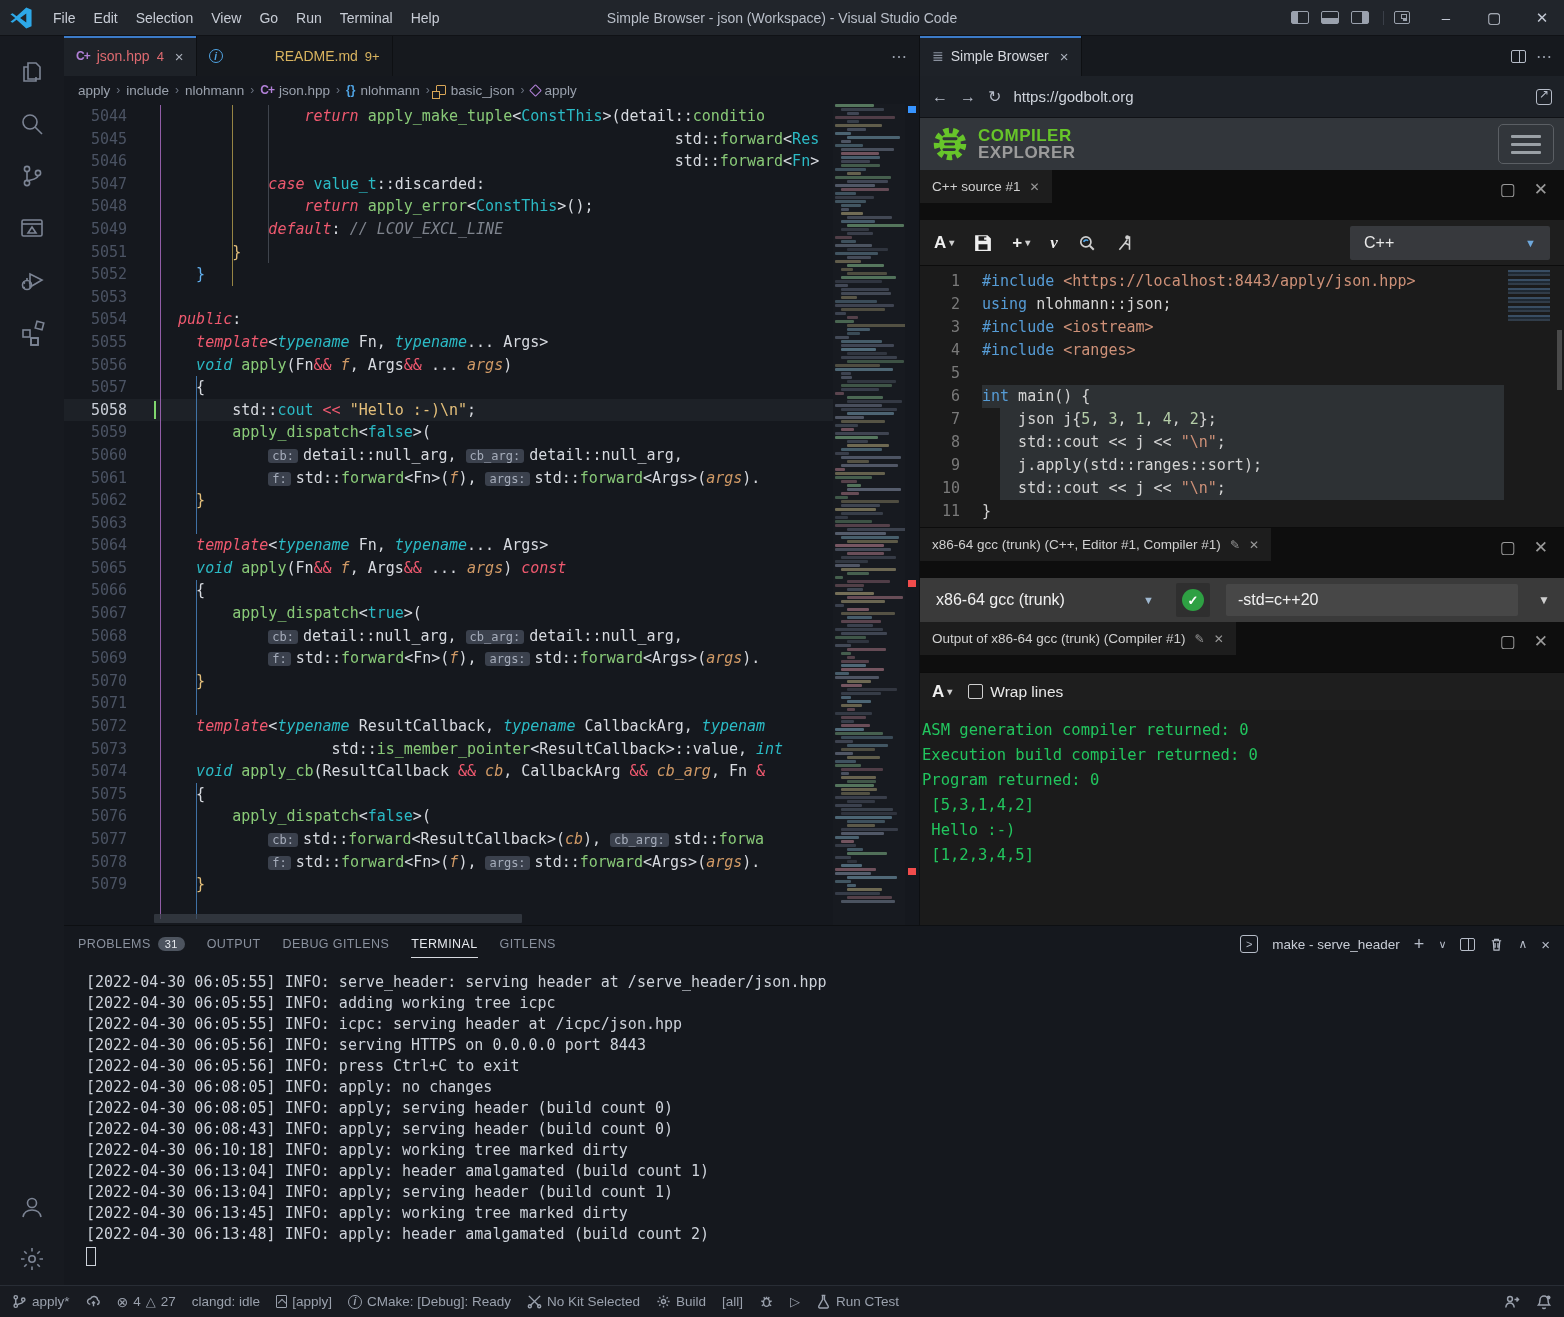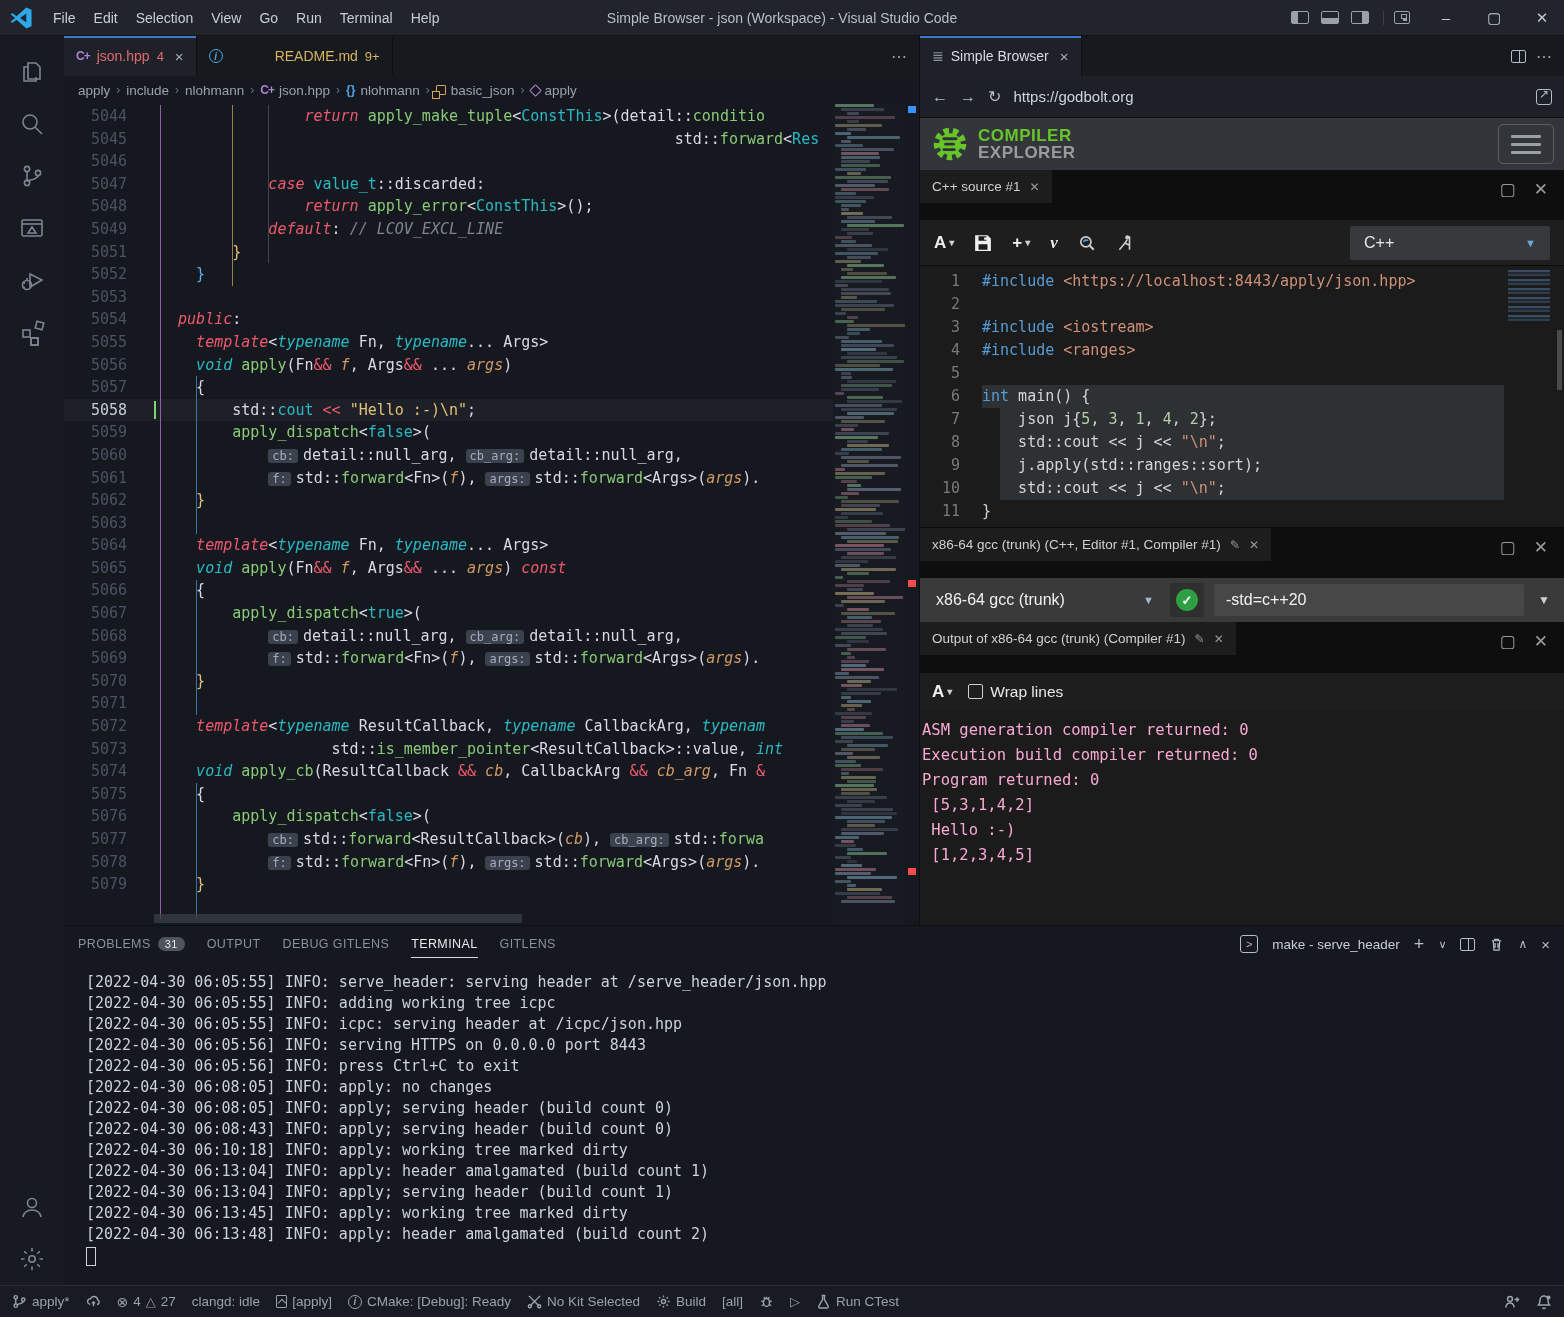--- a/index.html
+++ b/index.html
@@ -116,36 +116,36 @@
   .ce-num { width:62px; flex:0 0 auto; text-align:right; padding-right:22px; color:#7a7a7a;}
   .ce-txt { flex:1; color:#d4d4d4; display:block; margin-right:60px;}
   .ce-txt.hl0 { background:#2d3134; }
   .ce-txt.hl2 { background:linear-gradient(90deg, transparent 18px, #2d3134 18px); }
   .t-kwb{color:#569cd6} .t-inc{color:#ce9178} .t-incu{color:#ce9178;}
   .t-numb{color:#b5cea8} .t-strb{color:#ce9178} .t-wb{color:#d4d4d4}
   .ce-mini { position:absolute; right:14px; top:4px; width:42px; height:54px; background:
     repeating-linear-gradient(180deg,#3c536b 0 2px,#1f2a35 2px 4px, #33404e 4px 6px, #1b1b1b 6px 9px); opacity:.9;}
   .ce-vscroll { position:absolute; right:2px; top:64px; width:5px; height:60px; background:#4a4a4a;}
 
-  .ce-compiler-row { height:44px; background:#3a3a3a; display:flex; align-items:center; padding:0 10px; gap:10px; flex:0 0 auto;text-align:right;}
+  .ce-compiler-row { height:44px; background:#3a3a3a; display:flex; align-items:center; padding:0 10px; gap:16px; flex:0 0 auto;text-align:right;}
   .comp-select { width:230px; color:#f0f0f0; font-size:16px; display:flex; align-items:center; padding:0 6px;}
   .comp-select .dd { margin-left:auto; color:#9fb8d0; font-size:11px;}
   .comp-ok { width:34px; height:34px; background:#2f2f2f; display:flex; align-items:center; justify-content:center; border-radius:2px;}
   .comp-ok .ball { width:22px; height:22px; border-radius:50%; background:#2ea043; color:#fff; font-size:13px;
     display:flex; align-items:center; justify-content:center; font-weight:bold;}
   .comp-opts { flex:1; background:#474747; height:32px; color:#f0f0f0; font-size:16px; display:flex;
     align-items:center; padding:0 12px; border-radius:2px;}
   .comp-dd { color:#cfcfcf; font-size:12px; padding:0 4px;}
 
   .ce-outbar { height:38px; background:#1e1e1e; display:flex; align-items:center; gap:16px; padding:0 12px;
     color:#efefef; flex:0 0 auto; border-top:1px solid #0c0c0c;}
   .chk { width:15px; height:15px; border:1.6px solid #cfcfcf; display:inline-block; border-radius:2px;}
   .wrap-label { font-size:15.5px; color:#e8e8e8;}
   .ce-output { flex:1; background:#1b1b1b; font-family:"DejaVu Sans Mono",monospace; font-size:15.5px;
-    color:#f9a8d4; padding:8px 0 0 2px; overflow:hidden;}
+    color:#22c55e; padding:8px 0 0 2px; overflow:hidden;}
   .out-line { height:25px; line-height:25px; white-space:pre; }
 
   
   .panel { height:360px; border-top:1px solid #0d0f12; background:#15181e; display:flex; flex-direction:column; flex:0 0 auto;}
   .panel-header { height:36px; display:flex; align-items:center; padding:0 14px; gap:22px; flex:0 0 auto;}
   .ptab { font-size:12.5px; letter-spacing:.4px; color:#8a919e; height:100%; display:flex; align-items:center; gap:7px; position:relative;}
   .ptab.active { color:#e6e9ee; }
   .ptab.active::after { content:""; position:absolute; bottom:4px; left:0; right:0; height:1.5px; background:#d7dae0;}
   .pbadge { background:#4d545f; color:#e6e9ee; border-radius:9px; font-size:11px; padding:1px 7px;}
   .panel-actions { margin-left:auto; display:flex; align-items:center; gap:14px; color:#b6bcc8; font-size:15px;}
@@ -324,21 +324,21 @@
               <span class="bc-sep">›</span>
               <span class="bc-item">
                 <span class="icon-method"></span>
                 <span>apply</span>
               </span>
             </div>
           <div class="code-wrap">
             <div class="code-scroll" id="ed-lines">
                 <div class="ed-line"><span class="ed-num">5044</span><span class="ed-txt" style="padding-left: 150.48px;"><span class="t-kw">return</span><span class="t-w"> </span><span class="t-fn">apply_make_tuple</span><span class="t-w">&lt;</span><span class="t-tc">ConstThis</span><span class="t-w">&gt;(</span><span class="t-w">detail::</span><span class="t-fn">conditio</span></span></div>
                 <div class="ed-line"><span class="ed-num">5045</span><span class="ed-txt" style="padding-left: 520.71px;"><span class="t-w">std::</span><span class="t-fn">forward</span><span class="t-w">&lt;</span><span class="t-tc">Res</span></span></div>
-                <div class="ed-line"><span class="ed-num">5046</span></div>
+                <div class="ed-line"><span class="ed-num">5046</span><span class="ed-txt" style="padding-left: 520.71px;"><span class="t-w">std::</span><span class="t-fn">forward</span><span class="t-w">&lt;</span><span class="t-tc">Fn</span><span class="t-w">&gt;</span></span></div>
                 <div class="ed-line"><span class="ed-num">5047</span><span class="ed-txt" style="padding-left: 114.36px;"><span class="t-kw">case</span><span class="t-w"> </span><span class="t-tc">value_t</span><span class="t-w">::discarded:</span></span></div>
                 <div class="ed-line"><span class="ed-num">5048</span><span class="ed-txt" style="padding-left: 150.48px;"><span class="t-kw">return</span><span class="t-w"> </span><span class="t-fn">apply_error</span><span class="t-w">&lt;</span><span class="t-tc">ConstThis</span><span class="t-w">&gt;();</span></span></div>
                 <div class="ed-line"><span class="ed-num">5049</span><span class="ed-txt" style="padding-left: 114.36px;"><span class="t-kw">default</span><span class="t-w">: </span><span class="t-cm">// LCOV_EXCL_LINE</span></span></div>
                 <div class="ed-line"><span class="ed-num">5051</span><span class="ed-txt" style="padding-left: 78.24px;"><span class="t-br1">}</span></span></div>
                 <div class="ed-line"><span class="ed-num">5052</span><span class="ed-txt" style="padding-left: 42.12px;"><span class="t-br2">}</span></span></div>
                 <div class="ed-line"><span class="ed-num">5053</span><span class="ed-txt" style="padding-left: 6px;"></span></div>
                 <div class="ed-line"><span class="ed-num">5054</span><span class="ed-txt" style="padding-left: 24.06px;"><span class="t-kw">public</span><span class="t-w">:</span></span></div>
                 <div class="ed-line"><span class="ed-num">5055</span><span class="ed-txt" style="padding-left: 42.12px;"><span class="t-kw">template</span><span class="t-w">&lt;</span><span class="t-ty">typename</span><span class="t-w"> Fn, </span><span class="t-ty">typename</span><span class="t-w">... Args&gt;</span></span></div>
                 <div class="ed-line"><span class="ed-num">5056</span><span class="ed-txt" style="padding-left: 42.12px;"><span class="t-ty">void</span><span class="t-w"> </span><span class="t-fn">apply</span><span class="t-w">(Fn</span><span class="t-op">&amp;&amp;</span><span class="t-w"> </span><span class="t-pa">f</span><span class="t-w">, Args</span><span class="t-op">&amp;&amp;</span><span class="t-w"> ... </span><span class="t-pa">args</span><span class="t-w">)</span></span></div>
                 <div class="ed-line"><span class="ed-num">5057</span><span class="ed-txt" style="padding-left: 42.12px;"><span class="t-w">{</span></span></div>
@@ -660,21 +660,21 @@
               <div class="lang-select">
                 <span>C++</span>
                 <span class="dd">▼</span>
               </div>
             </div>
 
             <div class="ce-code" id="ce-code">
               <div class="ce-mini"></div>
               <div class="ce-vscroll"></div>
             <div class="ce-line"><span class="ce-num">1</span><span class="ce-txt"><span class="t-kwb">#include</span><span class="t-wb"> </span><span class="t-inc">&lt;</span><span class="t-incu">https://localhost:8443/apply/json.hpp</span><span class="t-inc">&gt;</span></span></div>
-                <div class="ce-line"><span class="ce-num">2</span></div>
+                <div class="ce-line"><span class="ce-num">2</span><span class="ce-txt"><span class="t-kwb">using</span><span class="t-wb"> nlohmann::json;</span></span></div>
                 <div class="ce-line"><span class="ce-num">3</span><span class="ce-txt"><span class="t-kwb">#include</span><span class="t-wb"> </span><span class="t-inc">&lt;iostream&gt;</span></span></div>
                 <div class="ce-line"><span class="ce-num">4</span><span class="ce-txt"><span class="t-kwb">#include</span><span class="t-wb"> </span><span class="t-inc">&lt;ranges&gt;</span></span></div>
                 <div class="ce-line"><span class="ce-num">5</span><span class="ce-txt"></span></div>
                 <div class="ce-line"><span class="ce-num">6</span><span class="ce-txt hl0"><span class="t-kwb">int</span><span class="t-wb"> main() {</span></span></div>
                 <div class="ce-line"><span class="ce-num">7</span><span class="ce-txt hl2"><span class="t-wb">    json j{</span><span class="t-numb">5</span><span class="t-wb">, </span><span class="t-numb">3</span><span class="t-wb">, </span><span class="t-numb">1</span><span class="t-wb">, </span><span class="t-numb">4</span><span class="t-wb">, </span><span class="t-numb">2</span><span class="t-wb">};</span></span></div>
                 <div class="ce-line"><span class="ce-num">8</span><span class="ce-txt hl2"><span class="t-wb">    std::cout &lt;&lt; j &lt;&lt; </span><span class="t-strb">"\n"</span><span class="t-wb">;</span></span></div>
                 <div class="ce-line"><span class="ce-num">9</span><span class="ce-txt hl2"><span class="t-wb">    j.apply(std::ranges::sort);</span></span></div>
                 <div class="ce-line"><span class="ce-num">10</span><span class="ce-txt hl2"><span class="t-wb">    std::cout &lt;&lt; j &lt;&lt; </span><span class="t-strb">"\n"</span><span class="t-wb">;</span></span></div>
                 <div class="ce-line"><span class="ce-num">11</span><span class="ce-txt"><span class="t-wb">}</span></span></div>
               </div>

